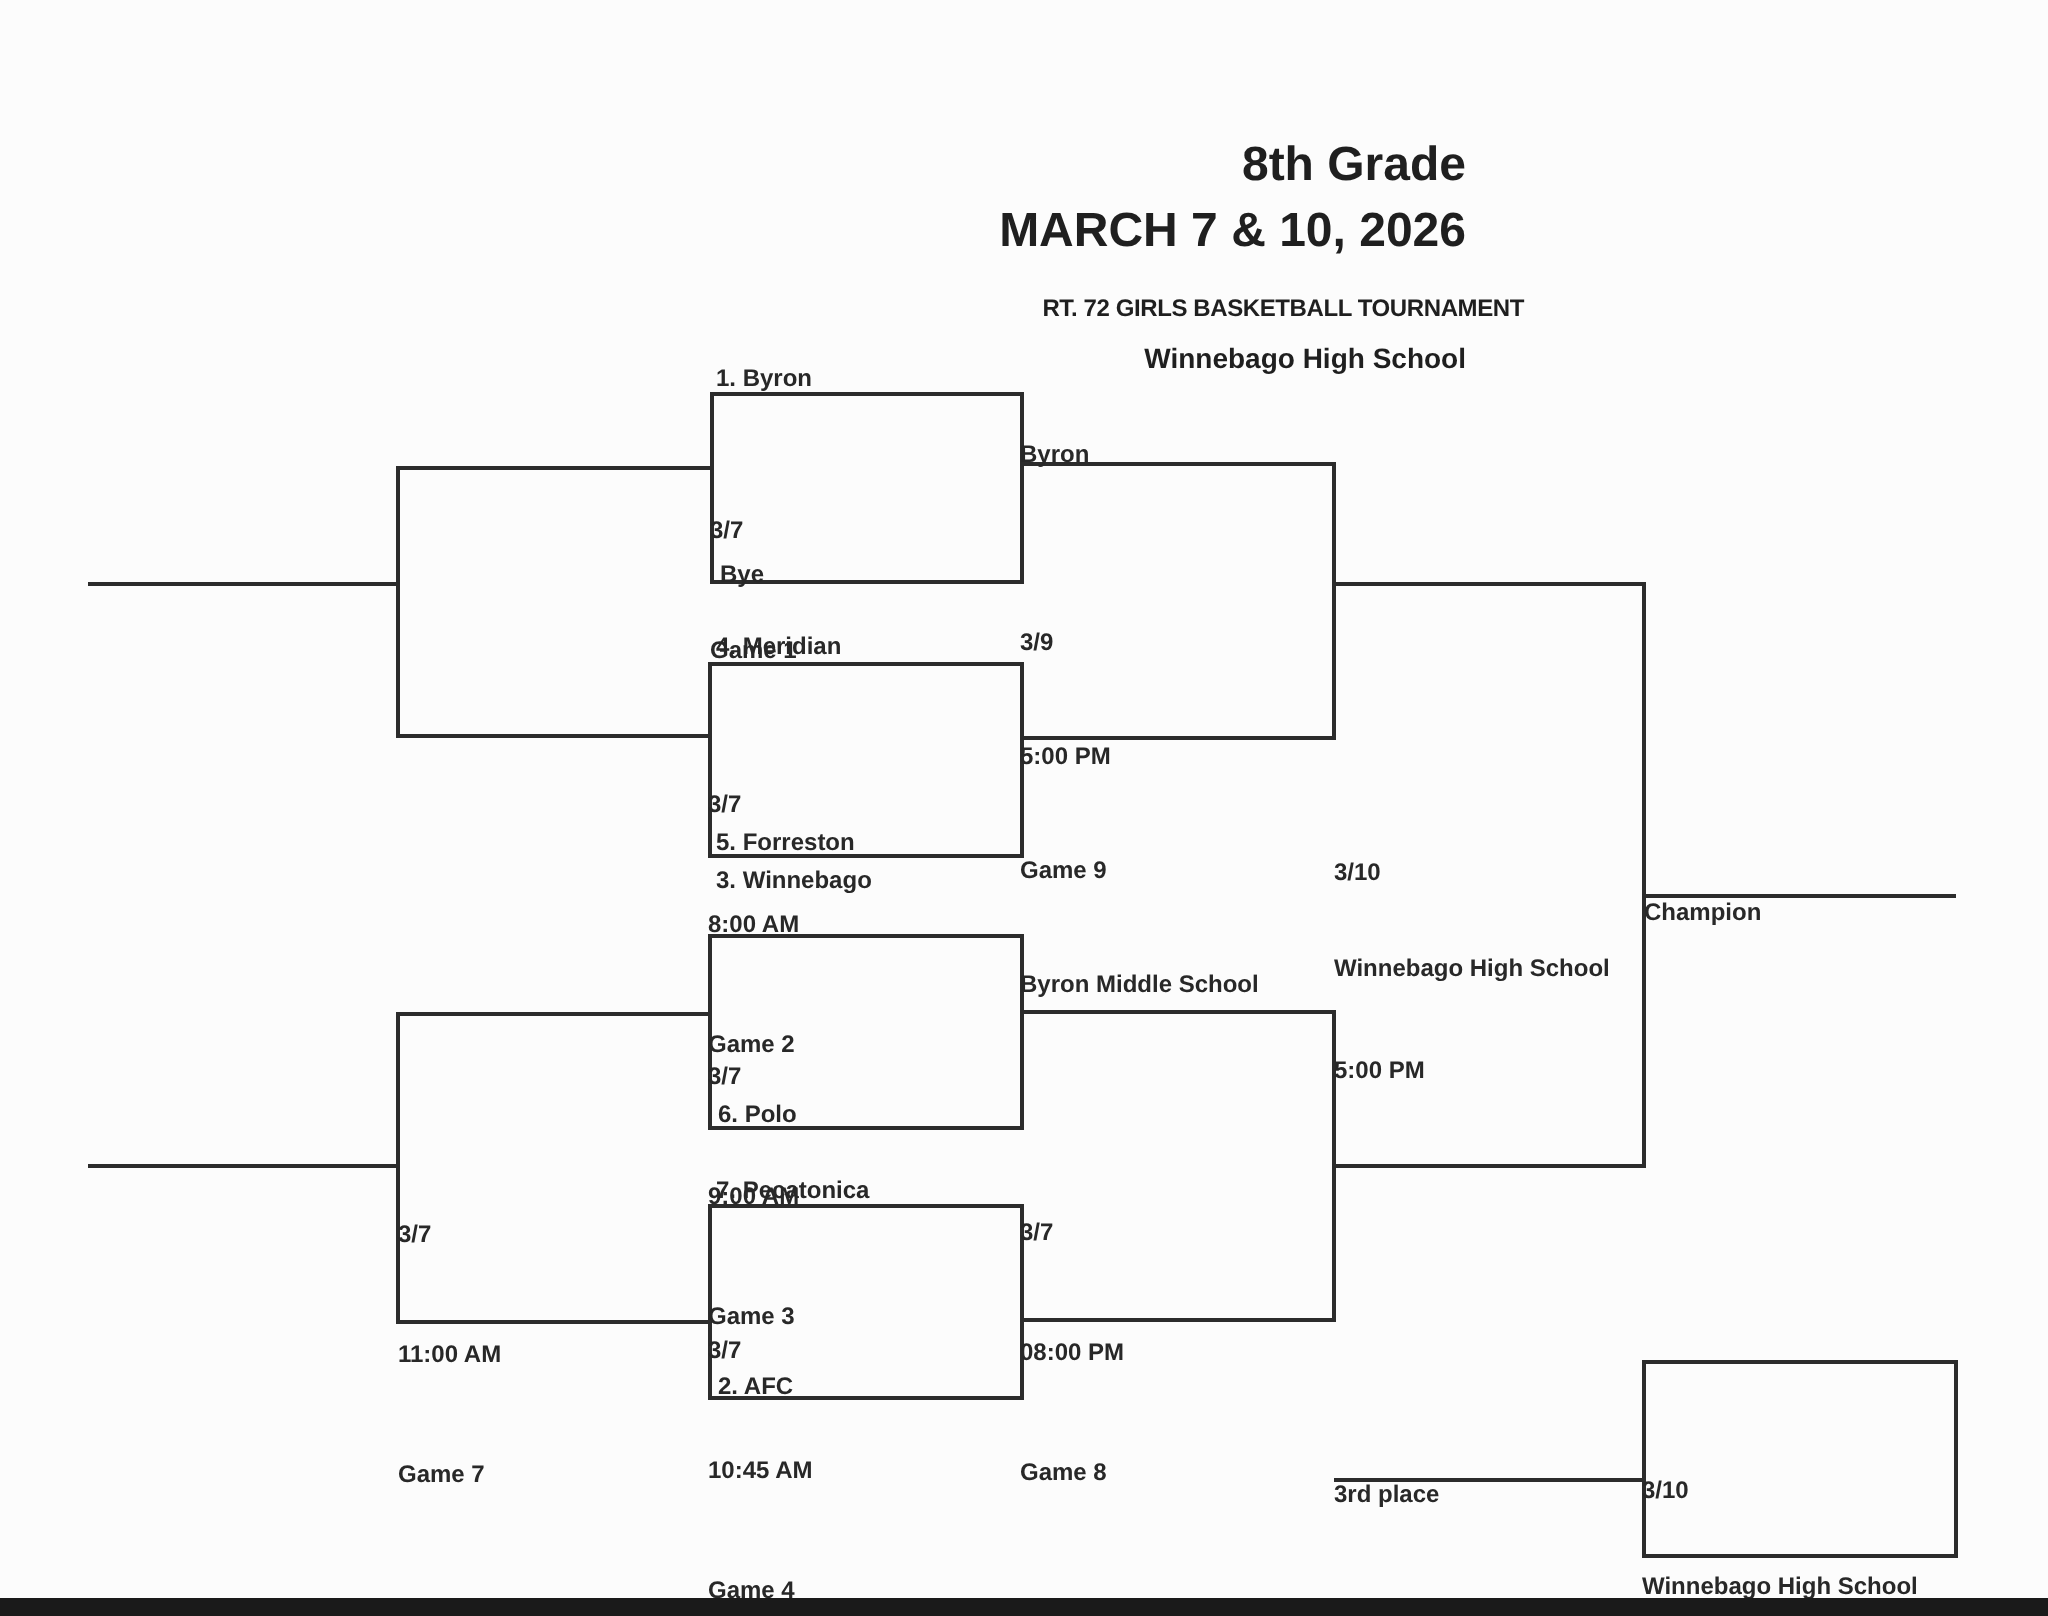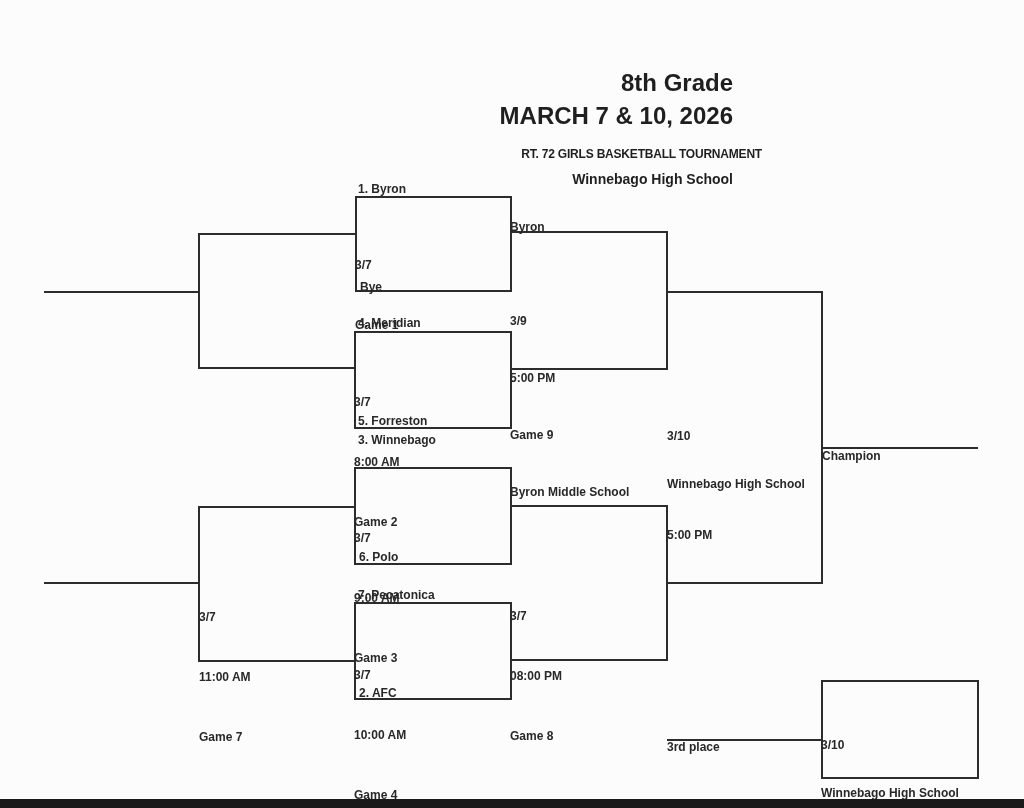--- a/index.html
+++ b/index.html
@@ -84,21 +84,21 @@
   </div>
 
   <div class="t c" style="left:354px;top:488px;width:158px">
     <div>3/7</div>
     <div>9:00 AM</div>
     <div>Game 3</div>
   </div>
 
   <div class="t c" style="left:354px;top:625px;width:158px">
     <div>3/7</div>
-    <div>10:00 AM</div>
+    <div>10:45 AM</div>
     <div>Game 4</div>
   </div>
 
 
   <div class="t c" style="left:510px;top:217px;width:157px">Byron</div>
 
   <div class="t c lh19" style="left:510px;top:274px;width:157px">
     <div>3/9</div>
     <div>5:00 PM</div>
     <div>Game 9</div>

